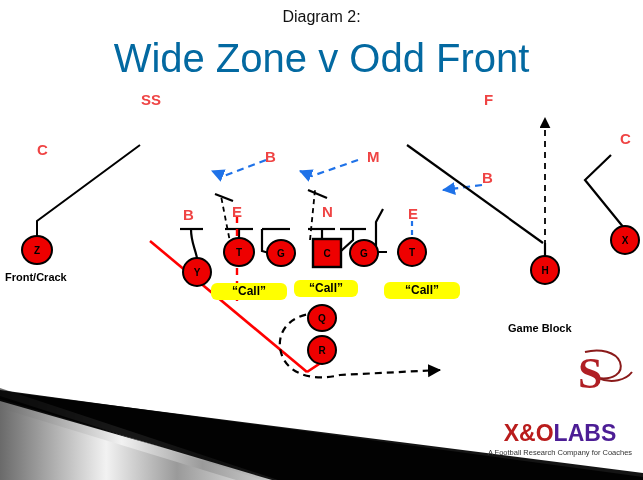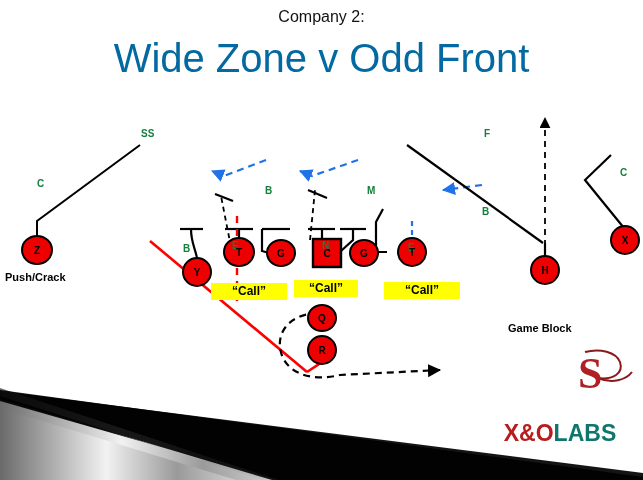--- a/index.html
+++ b/index.html
@@ -39,45 +39,45 @@
     width: 643px;
     text-align: center;
     font-size: 40px;
     font-weight: 400;
     color: #0369a1;
     letter-spacing: 0px;
     font-family: "Liberation Sans", sans-serif;
   }
   .def-label {
     position: absolute;
-    color: #15803d;
-    font-weight: bold;
-    font-size: 10px;
+    color: #ef4444;
+    font-weight: bold;
+    font-size: 15px;
     font-family: "Liberation Sans", sans-serif;
     white-space: nowrap;
-    margin-top: 37px;
   }
   .note-label {
     position: absolute;
     color: #000000;
     font-weight: bold;
     font-size: 11px;
     font-family: "Liberation Sans", sans-serif;
     white-space: nowrap;
   }
   .call-box {
     position: absolute;
     background: #ffff00;
     color: #000000;
     font-weight: bold;
     font-size: 12px;
     text-align: center;
     line-height: 17px;
     height: 17px;
     font-family: "Liberation Sans", sans-serif;
+    border-radius: 6px;
   }
   .player-letter {
     position: absolute;
     color: #000000;
     font-weight: bold;
     font-size: 10px;
     text-align: center;
     width: 24px;
     font-family: "Liberation Sans", sans-serif;
     pointer-events: none;
@@ -89,35 +89,35 @@
     width: 160px;
     text-align: center;
   }
   .logo-main {
     font-size: 23px;
     font-weight: bold;
     font-family: "Liberation Sans", sans-serif;
     white-space: nowrap;
   }
   .logo-xo { color: #b91c1c; }
-  .logo-labs { color: #0f766e; }
+  .logo-labs { color: #4c1d95; }
   .logo-tag {
     font-size: 7.5px;
     color: #333333;
     font-family: "Liberation Sans", sans-serif;
     margin-top: 1px;
     white-space: nowrap;
   }
 </style>
 </head>
 <body>
 
 <div id="stage">
 
-  <div class="slide-subtitle">Company 2:</div>
+  <div class="slide-subtitle">Diagram 2:</div>
   <div class="slide-title">Wide Zone v Odd Front</div>
 
   <svg id="diagram-svg" viewBox="0 0 643 480">
     <defs>
       <marker id="arrow-black" markerWidth="7" markerHeight="7" refX="5.5" refY="3" orient="auto">
         <path d="M0,0 L6,3 L0,6 z" fill="#000000"></path>
       </marker>
       <marker id="arrow-blue" markerWidth="7" markerHeight="7" refX="5.5" refY="3" orient="auto">
         <path d="M0,0 L6,3 L0,6 z" fill="#1f72e8"></path>
       </marker>
@@ -292,23 +292,24 @@
   <div class="player-letter" style="left:400px; top:247px;">T</div>
   <div class="player-letter" style="left:533px; top:265px;">H</div>
   <div class="player-letter" style="left:613px; top:235px;">X</div>
   <div class="player-letter" style="left:310px; top:313px;">Q</div>
   <div class="player-letter" style="left:310px; top:345px;">R</div>
 
   <div class="call-box" style="left:211px; top:283px; width:76px;">“Call”</div>
   <div class="call-box" style="left:294px; top:280px; width:64px;">“Call”</div>
   <div class="call-box" style="left:384px; top:282px; width:76px;">“Call”</div>
 
-  <div class="note-label" style="left:5px; top:271px;">Push/Crack</div>
+  <div class="note-label" style="left:5px; top:271px;">Front/Crack</div>
   <div class="note-label" style="left:508px; top:302px;margin-top:20px;">Game Block</div>
 
   <div style="position:absolute; left:578px; top:348px; font-size:44px; font-weight:bold; color:#b01f24;
               font-family:'Liberation Serif', serif;">S</div>
 
   <div class="logo-wrap">
     <div class="logo-main"><span class="logo-xo">X&amp;O</span><span class="logo-labs">LABS</span></div>
+    <div class="logo-tag">A Football Research Company for Coaches</div>
   </div>
 
 </div>
 
 </body></html>

